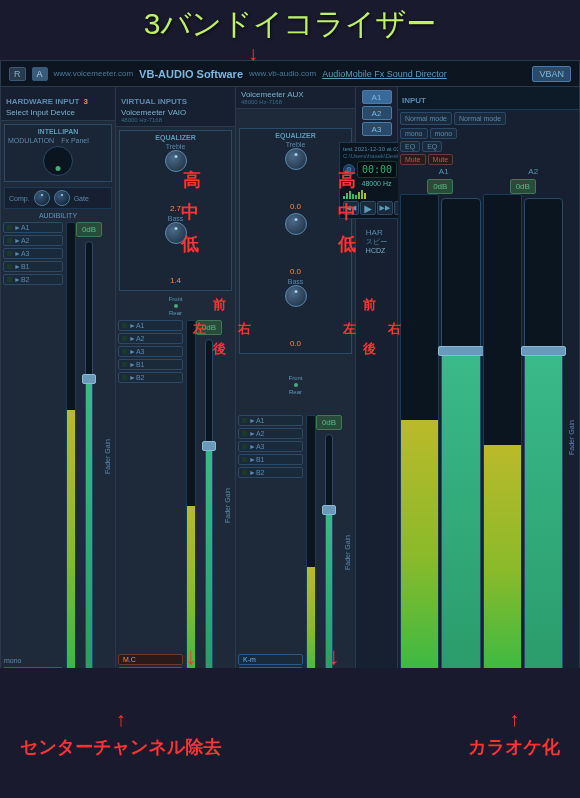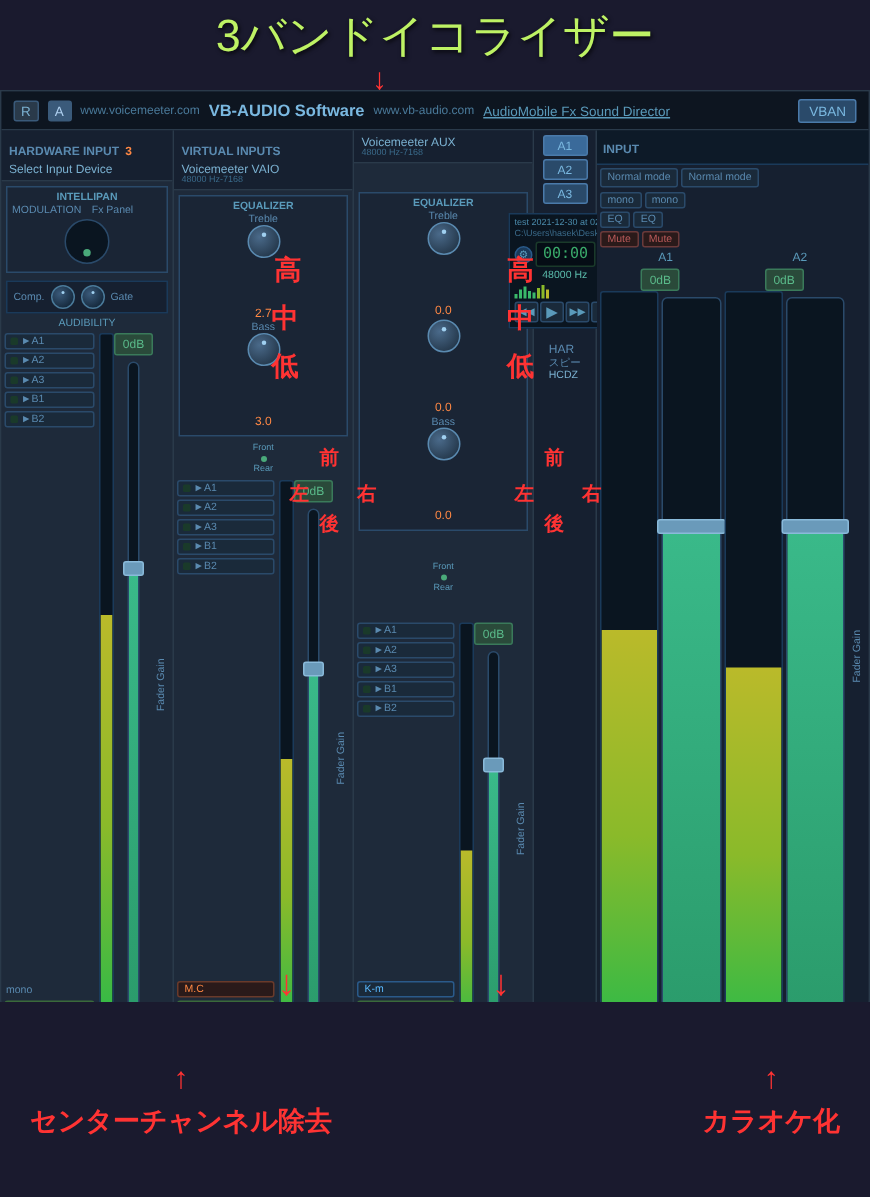--- a/index.html
+++ b/index.html
@@ -765,21 +765,21 @@
             </div>
             <span class="knob-value">2.7</span>
           </div>
         </div>
         <div class="eq-row">
           <div class="knob-wrap">
             <span class="knob-label">Bass</span>
             <div class="knob">
               <div class="knob-dot"></div>
             </div>
-            <span class="knob-value">3.0</span>
+            <span class="knob-value">1.4</span>
           </div>
         </div>
       </div>
 
       <div style="padding:2px 3px;">
         <div style="font-size:6px; color:#5a9aba; text-align:center;">Front</div>
         <div style="display:flex; justify-content:center; margin:2px 0;">
           <div style="width:4px; height:4px; border-radius:50%; background:#4aaa7a; margin: 0 8px;"></div>
         </div>
         <div style="font-size:6px; color:#5a9aba; text-align:center;">Rear</div>

